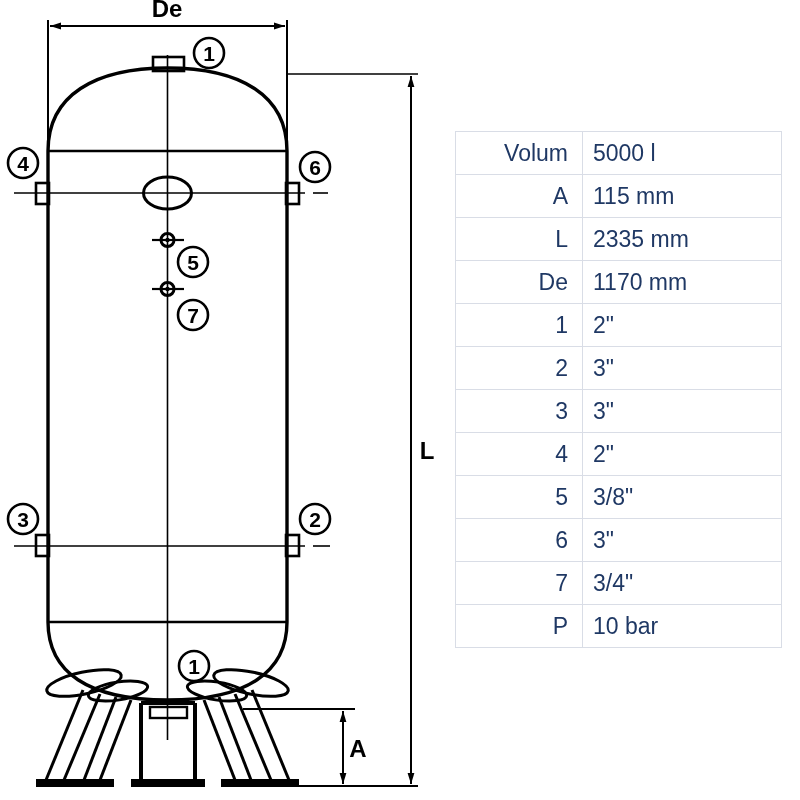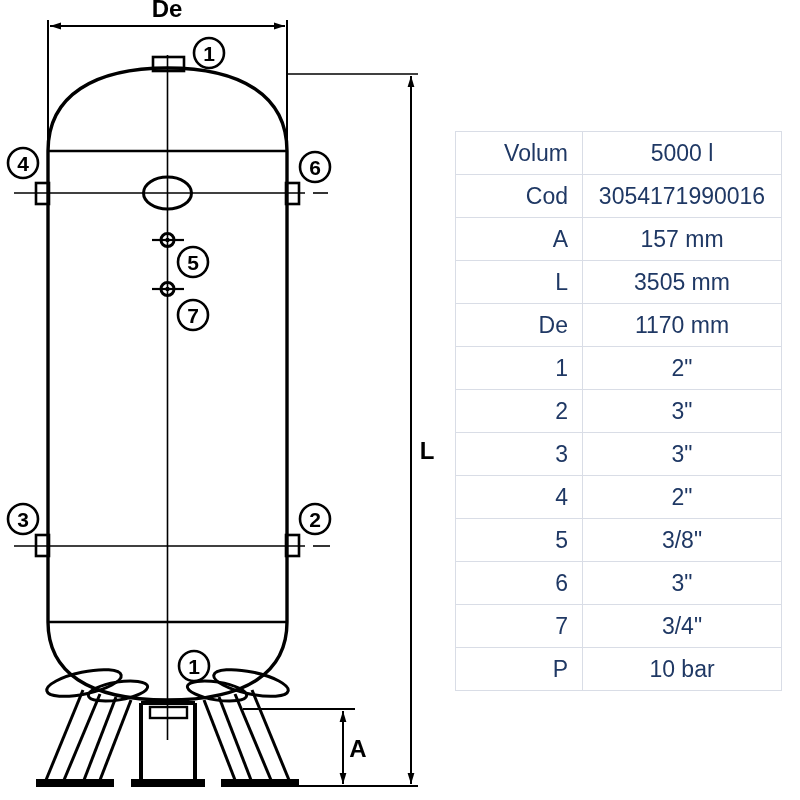--- a/index.html
+++ b/index.html
@@ -47,21 +47,21 @@
     padding: 0 10px;
     white-space: nowrap;
     overflow: hidden;
   }
   #spec-table td.k {
     width: 102px;
     text-align: right;
     padding-right: 14px;
   }
   #spec-table td.v {
-    text-align: center;
+    text-align: left;
     margin-left: 48px;
   }
   #spec-table tr.first td.k,
   #spec-table tr.first td.v { font-size: 23px; }
 </style>
 </head>
 <body>
 
 <div id="stage">
 
@@ -231,30 +231,26 @@
     </svg>
   </div>
 
   <table id="spec-table">
     <tbody id="spec-body">
         <tr class="first">
           <td class="k">Volum</td>
           <td class="v">5000 l</td>
         </tr>
         <tr>
-          <td class="k">Cod</td>
-          <td class="v">3054171990016</td>
-        </tr>
-        <tr>
           <td class="k">A</td>
-          <td class="v">157 mm</td>
+          <td class="v">115 mm</td>
         </tr>
         <tr>
           <td class="k">L</td>
-          <td class="v">3505 mm</td>
+          <td class="v">2335 mm</td>
         </tr>
         <tr>
           <td class="k">De</td>
           <td class="v">1170 mm</td>
         </tr>
         <tr>
           <td class="k">1</td>
           <td class="v">2"</td>
         </tr>
         <tr>

